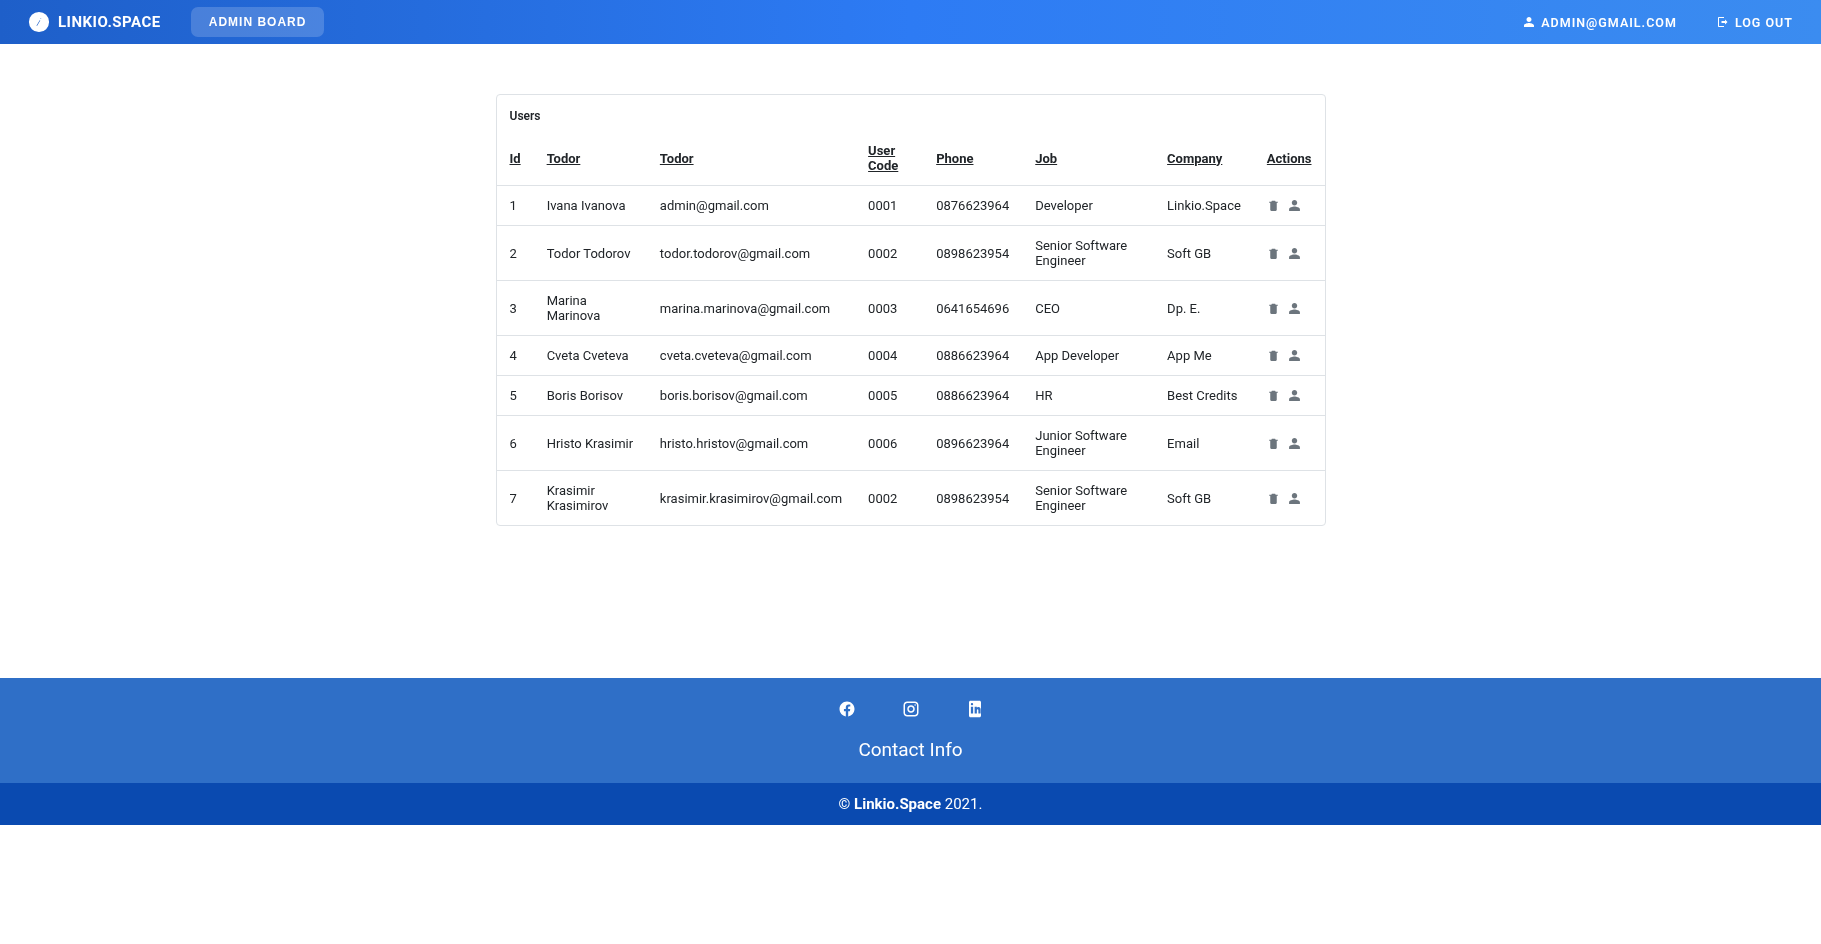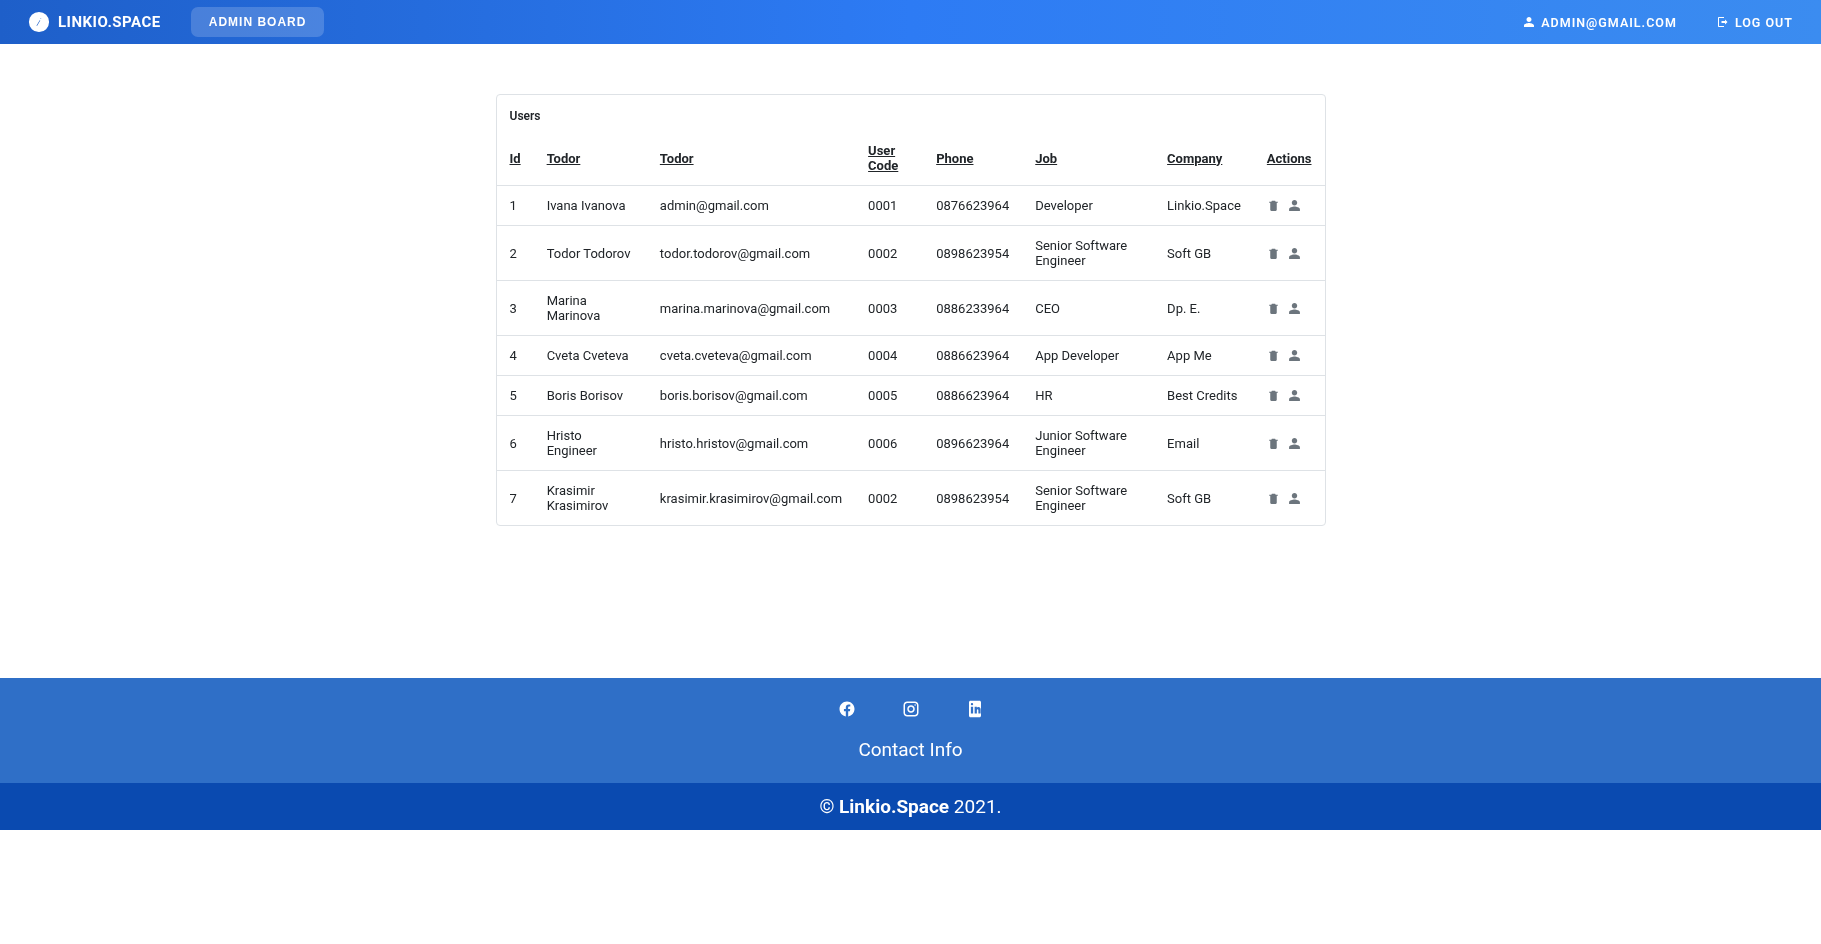--- a/index.html
+++ b/index.html
@@ -63,21 +63,21 @@
   text-align: center;
 }
 .social-icons { display: flex; justify-content: center; gap: 46px; margin-bottom: 18px; }
 .social-icon { width: 18px; height: 18px; fill: #fff; cursor: pointer; }
 .contact-line { font-size: 19px; line-height: 1.5; }
 .footer-bottom {
   background: #0a4ab0;
   color: #fff;
   text-align: center;
   padding: 12px 0;
-  font-size: 19px;
+  font-size: 15px;
 }
 .footer-bottom strong { font-weight: 700; }
 
 
 .page-wrap { min-height: 634px; }
 </style>
 </head>
 <body>
 
 <div class="header">
@@ -160,21 +160,21 @@
                     <path d="M12 12c2.7 0 5-2.3 5-5s-2.3-5-5-5-5 2.3-5 5 2.3 5 5 5zm0 2c-3.3 0-10 1.7-10 5v3h20v-3c0-3.3-6.7-5-10-5z"></path>
                   </svg>
       </div>
     </td>
             </tr>
             <tr>
     <td class="col-id">3</td>
     <td class="col-name">Marina Marinova</td>
     <td class="col-email">marina.marinova@gmail.com</td>
     <td class="col-code">0003</td>
-    <td class="col-phone">0886233964</td>
+    <td class="col-phone">0641654696</td>
     <td class="col-job">CEO</td>
     <td class="col-company">Dp. E.</td>
     <td class="col-actions">
       <div class="action-icons">
         <svg class="action-icon" viewBox="0 0 24 24">
                     <path d="M6 7h12v13c0 1.1-.9 2-2 2H8c-1.1 0-2-.9-2-2V7zm3-4h6l1 2h4v2H4V5h4l1-2z"></path>
                   </svg>
         <svg class="action-icon" viewBox="0 0 24 24">
                     <path d="M12 12c2.7 0 5-2.3 5-5s-2.3-5-5-5-5 2.3-5 5 2.3 5 5 5zm0 2c-3.3 0-10 1.7-10 5v3h20v-3c0-3.3-6.7-5-10-5z"></path>
                   </svg>
@@ -214,21 +214,21 @@
                     <path d="M6 7h12v13c0 1.1-.9 2-2 2H8c-1.1 0-2-.9-2-2V7zm3-4h6l1 2h4v2H4V5h4l1-2z"></path>
                   </svg>
         <svg class="action-icon" viewBox="0 0 24 24">
                     <path d="M12 12c2.7 0 5-2.3 5-5s-2.3-5-5-5-5 2.3-5 5 2.3 5 5 5zm0 2c-3.3 0-10 1.7-10 5v3h20v-3c0-3.3-6.7-5-10-5z"></path>
                   </svg>
       </div>
     </td>
             </tr>
             <tr>
     <td class="col-id">6</td>
-    <td class="col-name">Hristo Engineer</td>
+    <td class="col-name">Hristo Krasimir</td>
     <td class="col-email">hristo.hristov@gmail.com</td>
     <td class="col-code">0006</td>
     <td class="col-phone">0896623964</td>
     <td class="col-job">Junior Software Engineer</td>
     <td class="col-company">Email</td>
     <td class="col-actions">
       <div class="action-icons">
         <svg class="action-icon" viewBox="0 0 24 24">
                     <path d="M6 7h12v13c0 1.1-.9 2-2 2H8c-1.1 0-2-.9-2-2V7zm3-4h6l1 2h4v2H4V5h4l1-2z"></path>
                   </svg>

